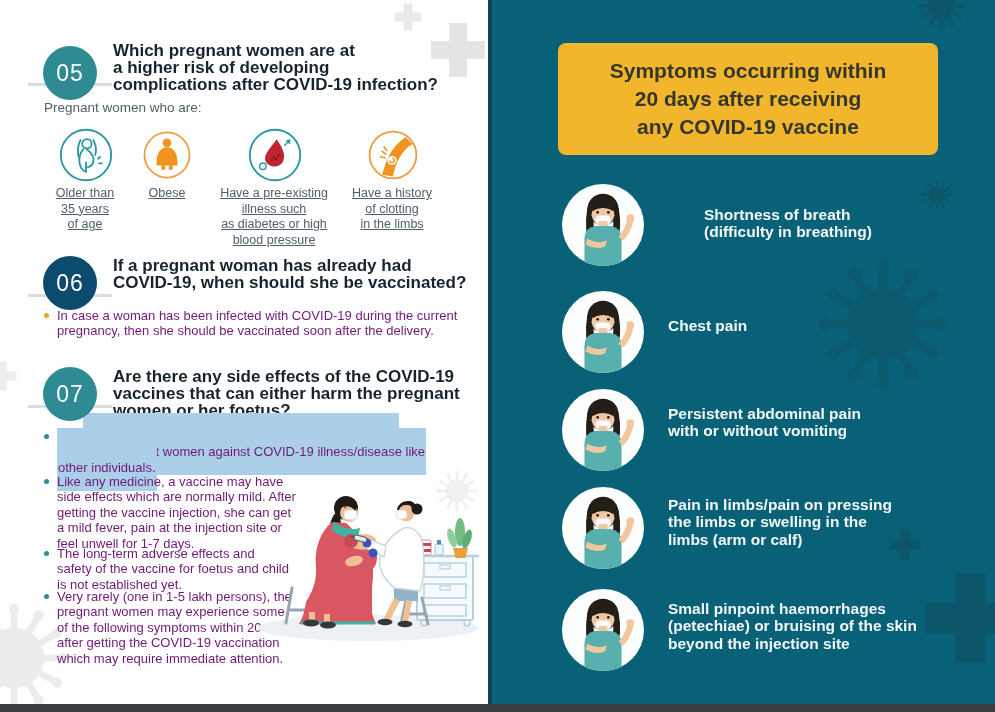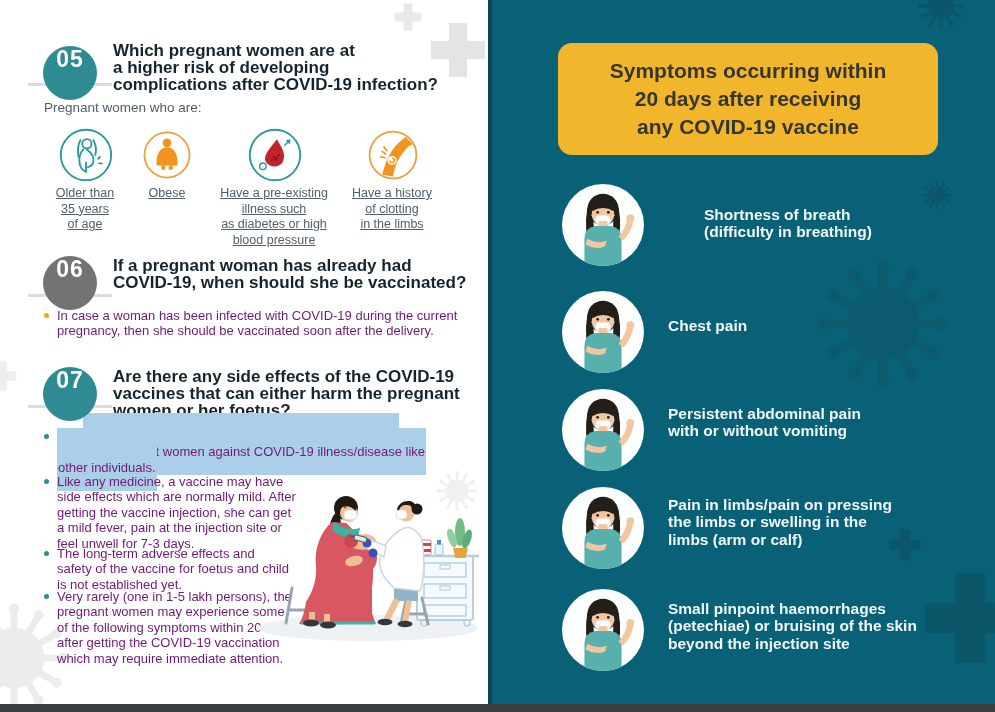--- a/index.html
+++ b/index.html
@@ -9,25 +9,25 @@
     font-family:"Liberation Sans", sans-serif;background:#ffffff;
   }
   .abs{position:absolute;}
   .lines{white-space:pre-line;}
 
   
   #left-panel{left:0;top:0;width:488px;height:704px;background:#ffffff;}
 
   .badge{
     width:54px;height:54px;border-radius:50%;color:#fff;
-    display:flex;justify-content:center;
-    font-weight:bold;font-size:23px;letter-spacing:1px;z-index:2;
+    display:flex;align-items:center;justify-content:center;
+    font-weight:normal;font-size:23px;letter-spacing:1px;z-index:2;
   }
   .badge.teal{background:#2e8a93;}
-  .badge.orange{background:#737373;}
+  .badge.orange{background:#0c4a6e;}
   .badge-line{height:3px;background:#dcdcdc;z-index:1;}
 
   .q-heading{
     font-weight:bold;color:#16242e;font-size:17px;line-height:16.8px;
   }
   .intro-text{color:#51606a;font-size:13.5px;}
 
   .risk-icon{width:56px;height:56px;}
   .risk-label{
     color:#51606a;font-size:12.5px;line-height:15.5px;text-align:center;text-decoration:underline;
@@ -42,21 +42,21 @@
   .bullet-text{color:#701a75;font-size:13px;line-height:15.4px;}
   .hl{background:#abcfe8;padding:16px 1px;box-decoration-break:clone;-webkit-box-decoration-break:clone;}
 
   
   #right-panel{
     left:488px;top:0;width:507px;height:704px;background:#096177;
     border-left:4px solid #0d4356;overflow:hidden;
   }
   #symptom-banner{
     left:558px;top:43px;width:380px;height:112px;background:#f2b62c;
-    border-radius:14px;display:flex;align-items:center;justify-content:center;
+    border-radius:8px;display:flex;align-items:center;justify-content:center;
     text-align:center;z-index:3;
   }
   #symptom-banner .title{
     font-weight:bold;font-size:21px;line-height:28px;color:#35362c;
   }
   .symptom-circle{
     width:82px;height:82px;border-radius:50%;background:#fdfefe;
     overflow:hidden;z-index:3;
   }
   .symptom-circle svg{width:100%;height:100%;display:block;}
@@ -228,21 +228,21 @@
     <div class="abs q-heading lines" style="left:113px;top:369px;width:375px">Are there any side effects of the COVID-19
 vaccines that can either harm the pregnant
 women or her foetus?</div>
 
     <div class="abs bullet-row" style="left:44px;top:429px;width:400px">
       <span class="bullet-dot dot-teal"></span>
       <span class="bullet-text" style="width:386px"><span>The </span><span class="hl">COVID-19 vaccines available are safe and vaccination protects pregnant women against COVID-19 illness/disease like other individuals.</span></span>
     </div>
     <div class="abs bullet-row" style="left:44px;top:474px;width:256px">
       <span class="bullet-dot dot-teal"></span>
-      <span class="bullet-text">Like any medicine, a vaccine may have side effects which are normally mild. After getting the vaccine injection, she can get a mild fever, pain at the injection site or feel unwell for 7-3 days.</span>
+      <span class="bullet-text">Like any medicine, a vaccine may have side effects which are normally mild. After getting the vaccine injection, she can get a mild fever, pain at the injection site or feel unwell for 1-7 days.</span>
     </div>
     <div class="abs bullet-row" style="left:44px;top:546px;width:245px">
       <span class="bullet-dot dot-teal"></span>
       <span class="bullet-text">The long-term adverse effects and safety of the vaccine for foetus and child is not established yet.</span>
     </div>
     <div class="abs bullet-row" style="left:44px;top:589px;width:252px">
       <span class="bullet-dot dot-teal"></span>
       <span class="bullet-text">Very rarely (one in 1-5 lakh persons), the pregnant women may experience some of the following symptoms within 20 days after getting the COVID-19 vaccination which may require immediate attention.</span>
     </div>
 

